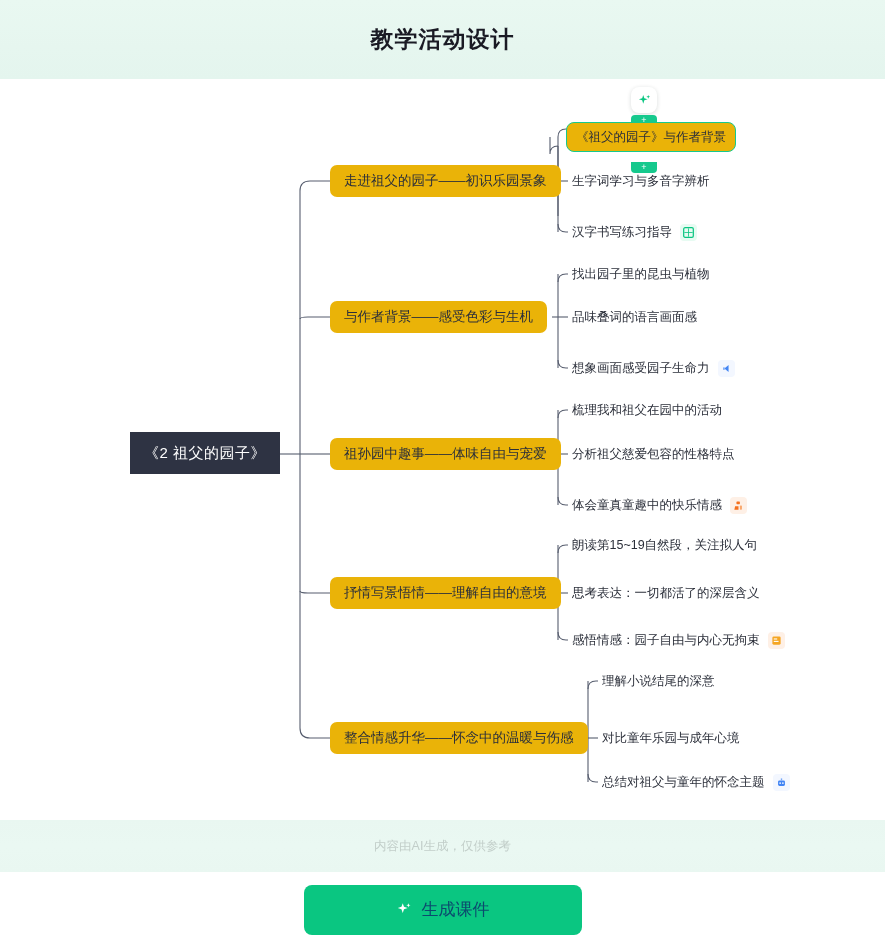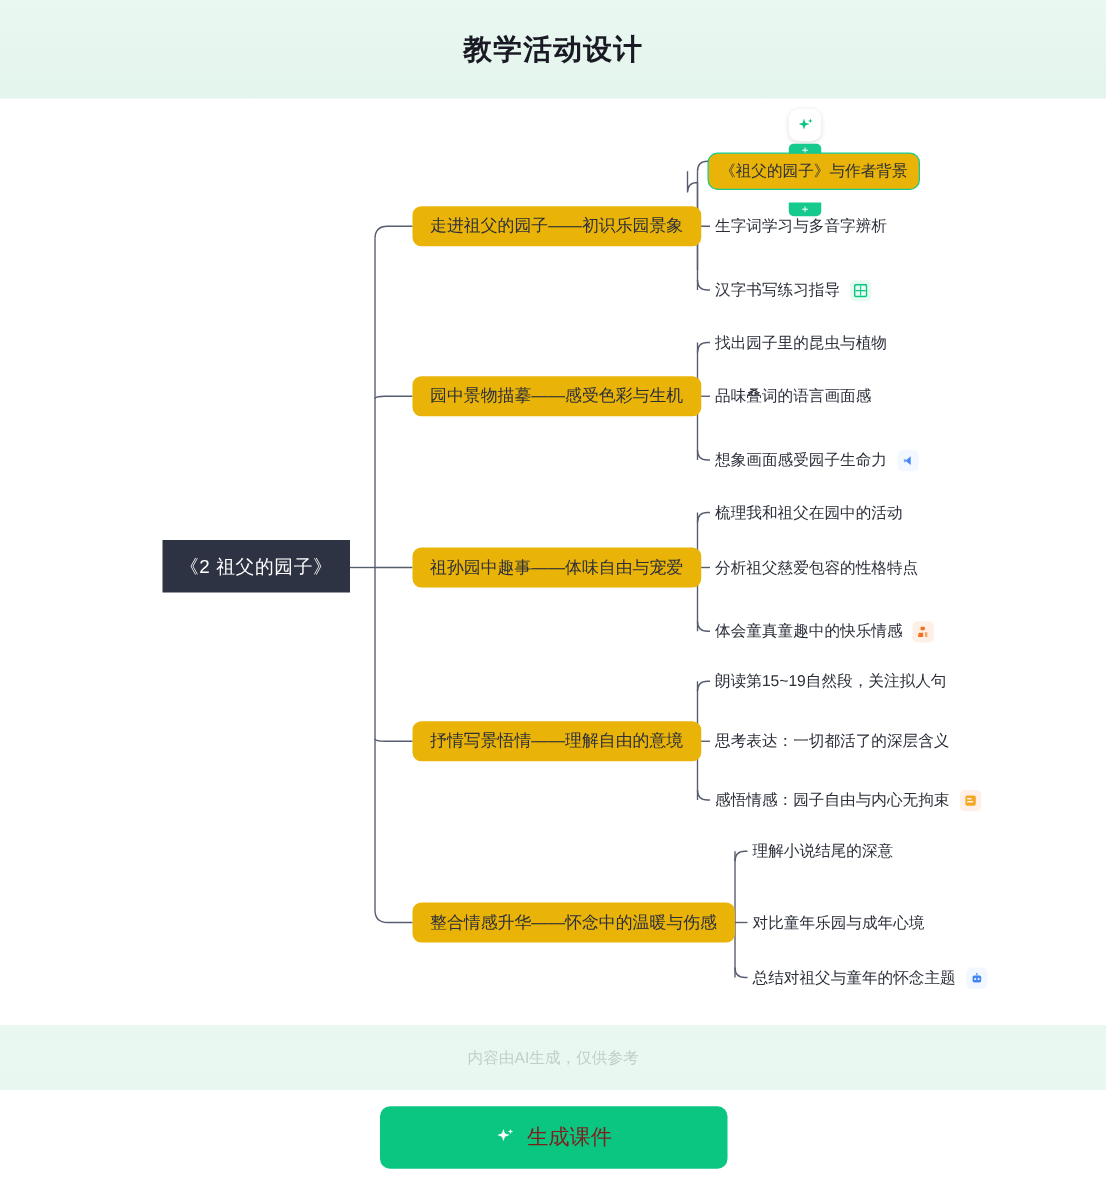--- a/index.html
+++ b/index.html
@@ -166,21 +166,21 @@
     display: flex;
     align-items: center;
     justify-content: center;
   }
   .generate-btn {
     width: 278px;
     height: 50px;
     background: #0ac681;
     border: none;
     border-radius: 8px;
-    color: #7f1d1d;
+    color: #0c4a6e;
     font-size: 17px;
     font-family: "Liberation Sans", "DejaVu Sans", sans-serif;
     display: flex;
     align-items: center;
     justify-content: center;
     gap: 9px;
     cursor: pointer;
   }
 </style>
 </head>
@@ -272,21 +272,21 @@
     <span>汉字书写练习指导</span>
     <span class="leaf-icon icon-green">
       <svg width="11" height="11" viewBox="0 0 16 16">
         <rect x="1" y="1" width="14" height="14" rx="2" fill="none" stroke="#0ac681" stroke-width="1.8"></rect>
         <path d="M8 2 L8 14 M2 8 L14 8" stroke="#0ac681" stroke-width="1.2"></path>
       </svg>
     </span>
   </div>
 
   <div class="branch-node" style="left:330px; top:222px;">
-    <span>园中景物描摹——感受色彩与生机</span>
+    <span>与作者背景——感受色彩与生机</span>
   </div>
   <div class="leaf-node" style="left:568px; top:182px;">
     <span>找出园子里的昆虫与植物</span>
   </div>
   <div class="leaf-node" style="left:568px; top:225px;">
     <span>品味叠词的语言画面感</span>
   </div>
   <div class="leaf-node" style="left:568px; top:276px;">
     <span>想象画面感受园子生命力</span>
     <span class="leaf-icon icon-lightblue">

